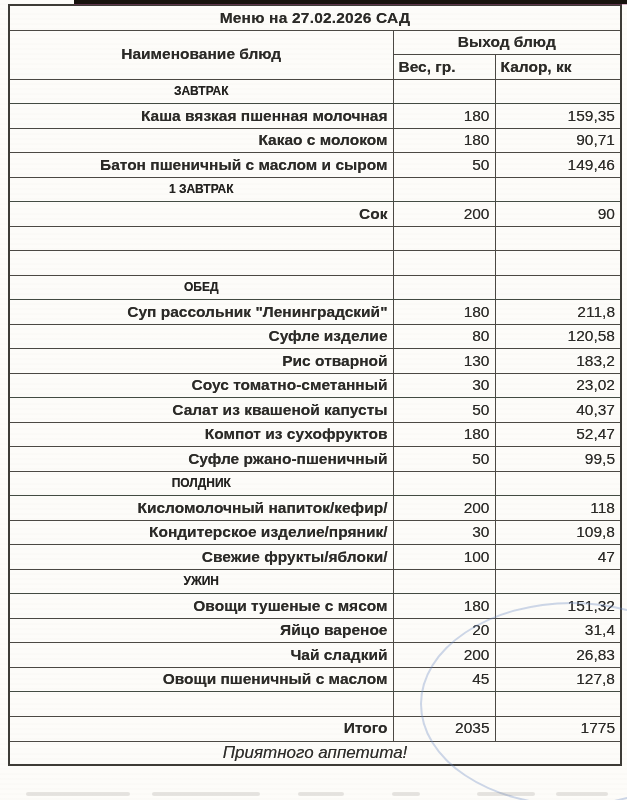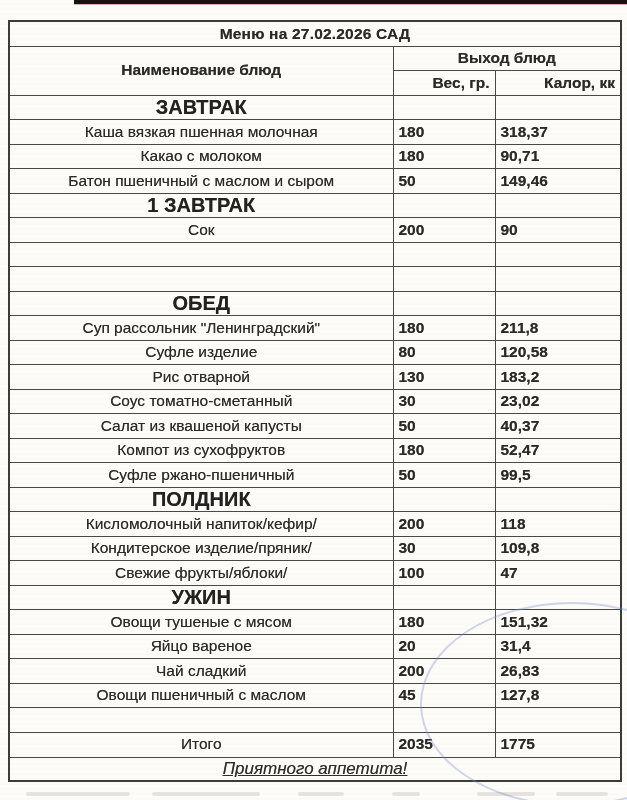--- a/index.html
+++ b/index.html
@@ -31,21 +31,21 @@
     border-radius:2px;bottom:4px;
   }
   .sm1{left:26px;width:104px;}
   .sm2{left:152px;width:108px;}
   .sm3{left:298px;width:46px;}
   .sm4{left:392px;width:28px;}
   .sm5{left:477px;width:58px;}
   .sm6{left:556px;width:52px;}
   
   table.menu{
-    position:absolute;left:8px;top:20px;width:612px;
+    position:absolute;left:8px;top:4px;width:612px;
     border-collapse:collapse;table-layout:fixed;
     border:2.2px solid #3d3b36;
   }
   table.menu td{
     border:1.5px solid #4b4843;
     color:#2b2a27;
     font-size:15.5px;
     height:23.5px;
     padding:0 5px;
     vertical-align:middle;
@@ -56,29 +56,29 @@
   
   tr:nth-child(3n) td{border-top-color:#4f4a3d;}
   tr:nth-child(3n+1) td{border-top-color:#4a4549;}
   tr:nth-child(4n) td{border-bottom-color:#434b42;}
   .title-row td{
     font-size:24px;font-weight:bold;text-align:center;
     height:28px;color:#201f1c;letter-spacing:0.2px;
   }
   .hdr-row td{height:21px;font-weight:bold;}
   .hdr-center{text-align:center;}
-  .hdr-sub{text-align:right;}
-  td.name-cell{text-align:center;}
-  td.num{text-align:left;padding-right:6px;font-weight:bold;}
+  .hdr-sub{text-align:left;}
+  td.name-cell{text-align:right;font-weight:bold;}
+  td.num{text-align:right;padding-right:6px;}
   tr.section-row td.name-cell{
-    font-weight:bold;text-align:center;font-size:20px;color:#232220;
+    font-weight:bold;text-align:center;font-size:12px;color:#232220;
   }
   tr.total-row td{height:24px;}
   tr.footer-row td{
-    font-style:italic;text-align:center;font-size:17px;height:22px;color:#2e2d2a;text-decoration:underline;
+    font-style:italic;text-align:center;font-size:17px;height:22px;color:#2e2d2a;
   }
 </style>
 </head>
 <body>
 
 <div class="page">
 
   <table class="menu">
     <colgroup>
       <col style="width:384px">
@@ -99,21 +99,21 @@
       </tr>
 
       <tr class="section-row">
           <td class="name-cell">ЗАВТРАК</td>
           <td class="num">&nbsp;</td>
           <td class="num">&nbsp;</td>
         </tr>
         <tr>
           <td class="name-cell">Каша вязкая пшенная молочная</td>
           <td class="num">180</td>
-          <td class="num">318,37</td>
+          <td class="num">159,35</td>
         </tr>
         <tr>
           <td class="name-cell">Какао с молоком</td>
           <td class="num">180</td>
           <td class="num">90,71</td>
         </tr>
         <tr>
           <td class="name-cell">Батон пшеничный с маслом и сыром</td>
           <td class="num">50</td>
           <td class="num">149,46</td>

